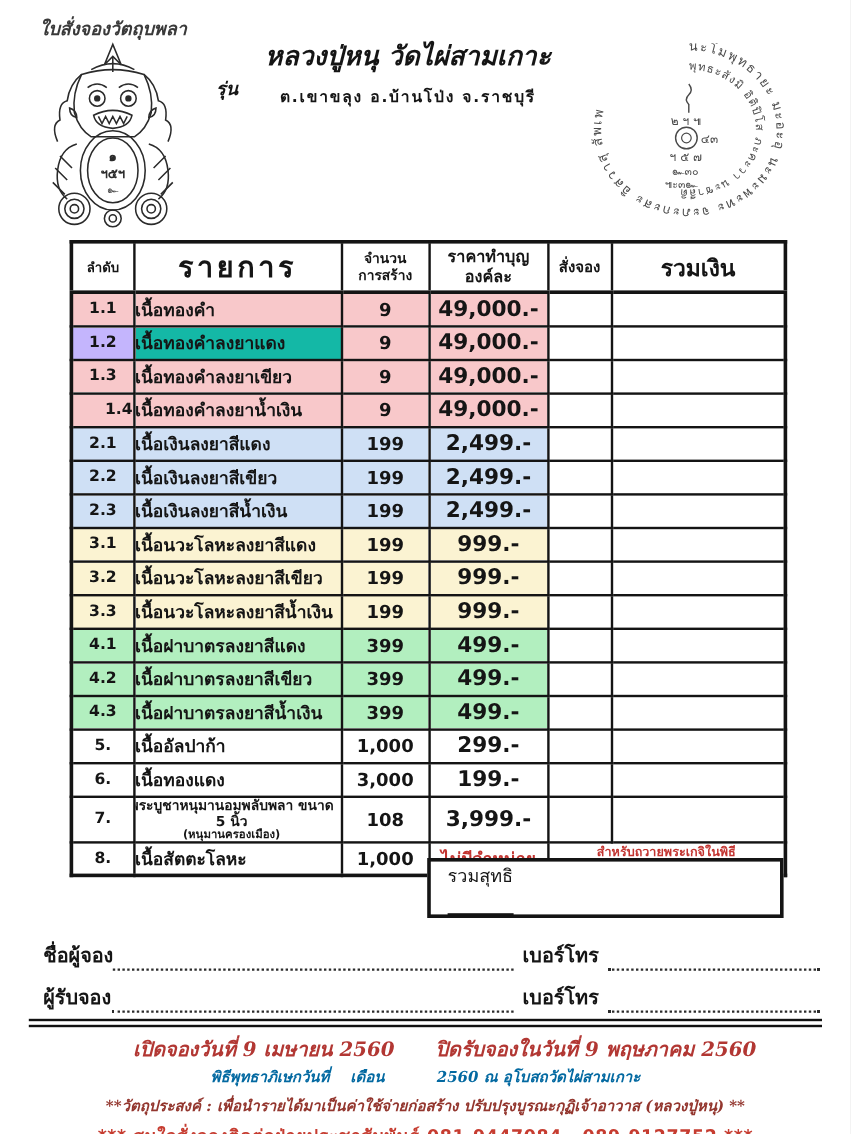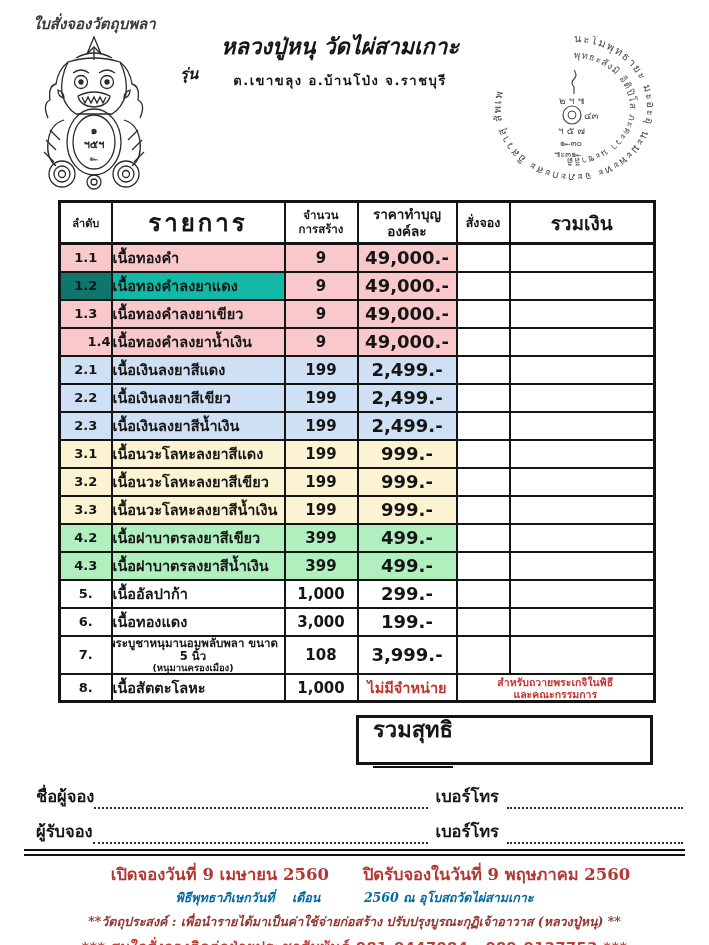--- a/index.html
+++ b/index.html
@@ -51,42 +51,42 @@
   .c-note  { font-size:10.5px; font-weight:bold; text-align:center; line-height:1.15; }
   .red-text { color:#c23430; }
   .c-price.red-text { font-size:14.5px; }
   
   .grand-total {
     position:absolute; left:356px; top:715px; width:297px; height:50px;
     box-sizing:border-box; border:3px solid #141414; background:#fff;
     display:flex; align-items:center; padding-left:14px;
   }
   .grand-total span {
-    font-size:22px; font-weight:bold;
+    font-size:15px; font-weight:normal;
     border-bottom:2.5px solid #141414; padding-bottom:19px;
   }
   
   .form-row {
     position:absolute; left:36px; right:26px;
     display:flex; align-items:flex-end;
     font-size:16.5px; font-weight:bold; white-space:nowrap;
   }
   .form-row.r1 { top:783px; }
   .form-row.r2 { top:818px; }
   .dots { flex:1 1 auto; border-bottom:2.5px dotted #2c2c2c; height:15px; }
   .dots.phone { flex:0 0 176px; margin-left:6px; }
   .phone-label { margin-left:8px; margin-right:2px; }
   
   .sep {
     position:absolute; left:24px; top:849px; width:661px; height:3px;
     border-top:2.5px solid #111; border-bottom:2.5px solid #111;
   }
   .footer { position:absolute; top:861px; left:0; width:709px; text-align:center; }
   .f1 { font-family:"DejaVu Serif","Liberation Serif",serif; color:#b23733;
-        font-weight:bold; font-size:16.5px; white-space:nowrap;padding-left:32px; }
+        font-weight:bold; font-style:italic; font-size:16.5px; white-space:nowrap;padding-left:32px; }
   .f1 .gap { display:inline-block; width:34px; }
   .f2 { font-family:"DejaVu Serif","Liberation Serif",serif; color:#0369a1;
         font-weight:bold; font-style:italic; font-size:12.5px; white-space:pre; margin-top:1px; }
   .f3 { font-family:"DejaVu Serif","Liberation Serif",serif; color:#93362e;
         font-weight:bold; font-style:italic; font-size:12.5px; margin-top:4px; }
   .f4 { color:#c63c30; font-weight:bold; font-size:14.5px; margin-top:3px; letter-spacing:0.5px; }
 </style>
 </head>
 <body>
 
@@ -185,21 +185,21 @@
     <tbody>
         <tr>
           <td class="c-no" style="background: rgb(248, 200, 202);">1.1</td>
           <td class="c-item" style="background: rgb(248, 200, 202);">เนื้อทองคำ</td>
           <td class="c-qty" style="background: rgb(248, 200, 202);">9</td>
           <td class="c-price" style="background: rgb(248, 200, 202);">49,000.-</td>
           <td class="c-order"></td>
           <td class="c-total"></td>
         </tr>
         <tr>
-          <td class="c-no" style="background: #0f766e;">1.2</td>
+          <td class="c-no" style="background: #c4b5fd;">1.2</td>
           <td class="c-item" style="background: #14b8a6;">เนื้อทองคำลงยาแดง</td>
           <td class="c-qty" style="background: rgb(248, 200, 202);">9</td>
           <td class="c-price" style="background: rgb(248, 200, 202);">49,000.-</td>
           <td class="c-order"></td>
           <td class="c-total"></td>
         </tr>
         <tr>
           <td class="c-no" style="background: rgb(248, 200, 202);">1.3</td>
           <td class="c-item" style="background: rgb(248, 200, 202);">เนื้อทองคำลงยาเขียว</td>
           <td class="c-qty" style="background: rgb(248, 200, 202);">9</td>
@@ -253,20 +253,28 @@
           <td class="c-qty" style="background: rgb(251, 243, 210);">199</td>
           <td class="c-price" style="background: rgb(251, 243, 210);">999.-</td>
           <td class="c-order"></td>
           <td class="c-total"></td>
         </tr>
         <tr>
           <td class="c-no" style="background: rgb(251, 243, 210);">3.3</td>
           <td class="c-item" style="background: rgb(251, 243, 210);">เนื้อนวะโลหะลงยาสีน้ำเงิน</td>
           <td class="c-qty" style="background: rgb(251, 243, 210);">199</td>
           <td class="c-price" style="background: rgb(251, 243, 210);">999.-</td>
+          <td class="c-order"></td>
+          <td class="c-total"></td>
+        </tr>
+        <tr>
+          <td class="c-no" style="background: rgb(178, 239, 191);">4.1</td>
+          <td class="c-item" style="background: rgb(178, 239, 191);">เนื้อฝาบาตรลงยาสีแดง</td>
+          <td class="c-qty" style="background: rgb(178, 239, 191);">399</td>
+          <td class="c-price" style="background: rgb(178, 239, 191);">499.-</td>
           <td class="c-order"></td>
           <td class="c-total"></td>
         </tr>
         <tr>
           <td class="c-no" style="background: rgb(178, 239, 191);">4.2</td>
           <td class="c-item" style="background: rgb(178, 239, 191);">เนื้อฝาบาตรลงยาสีเขียว</td>
           <td class="c-qty" style="background: rgb(178, 239, 191);">399</td>
           <td class="c-price" style="background: rgb(178, 239, 191);">499.-</td>
           <td class="c-order"></td>
           <td class="c-total"></td>

